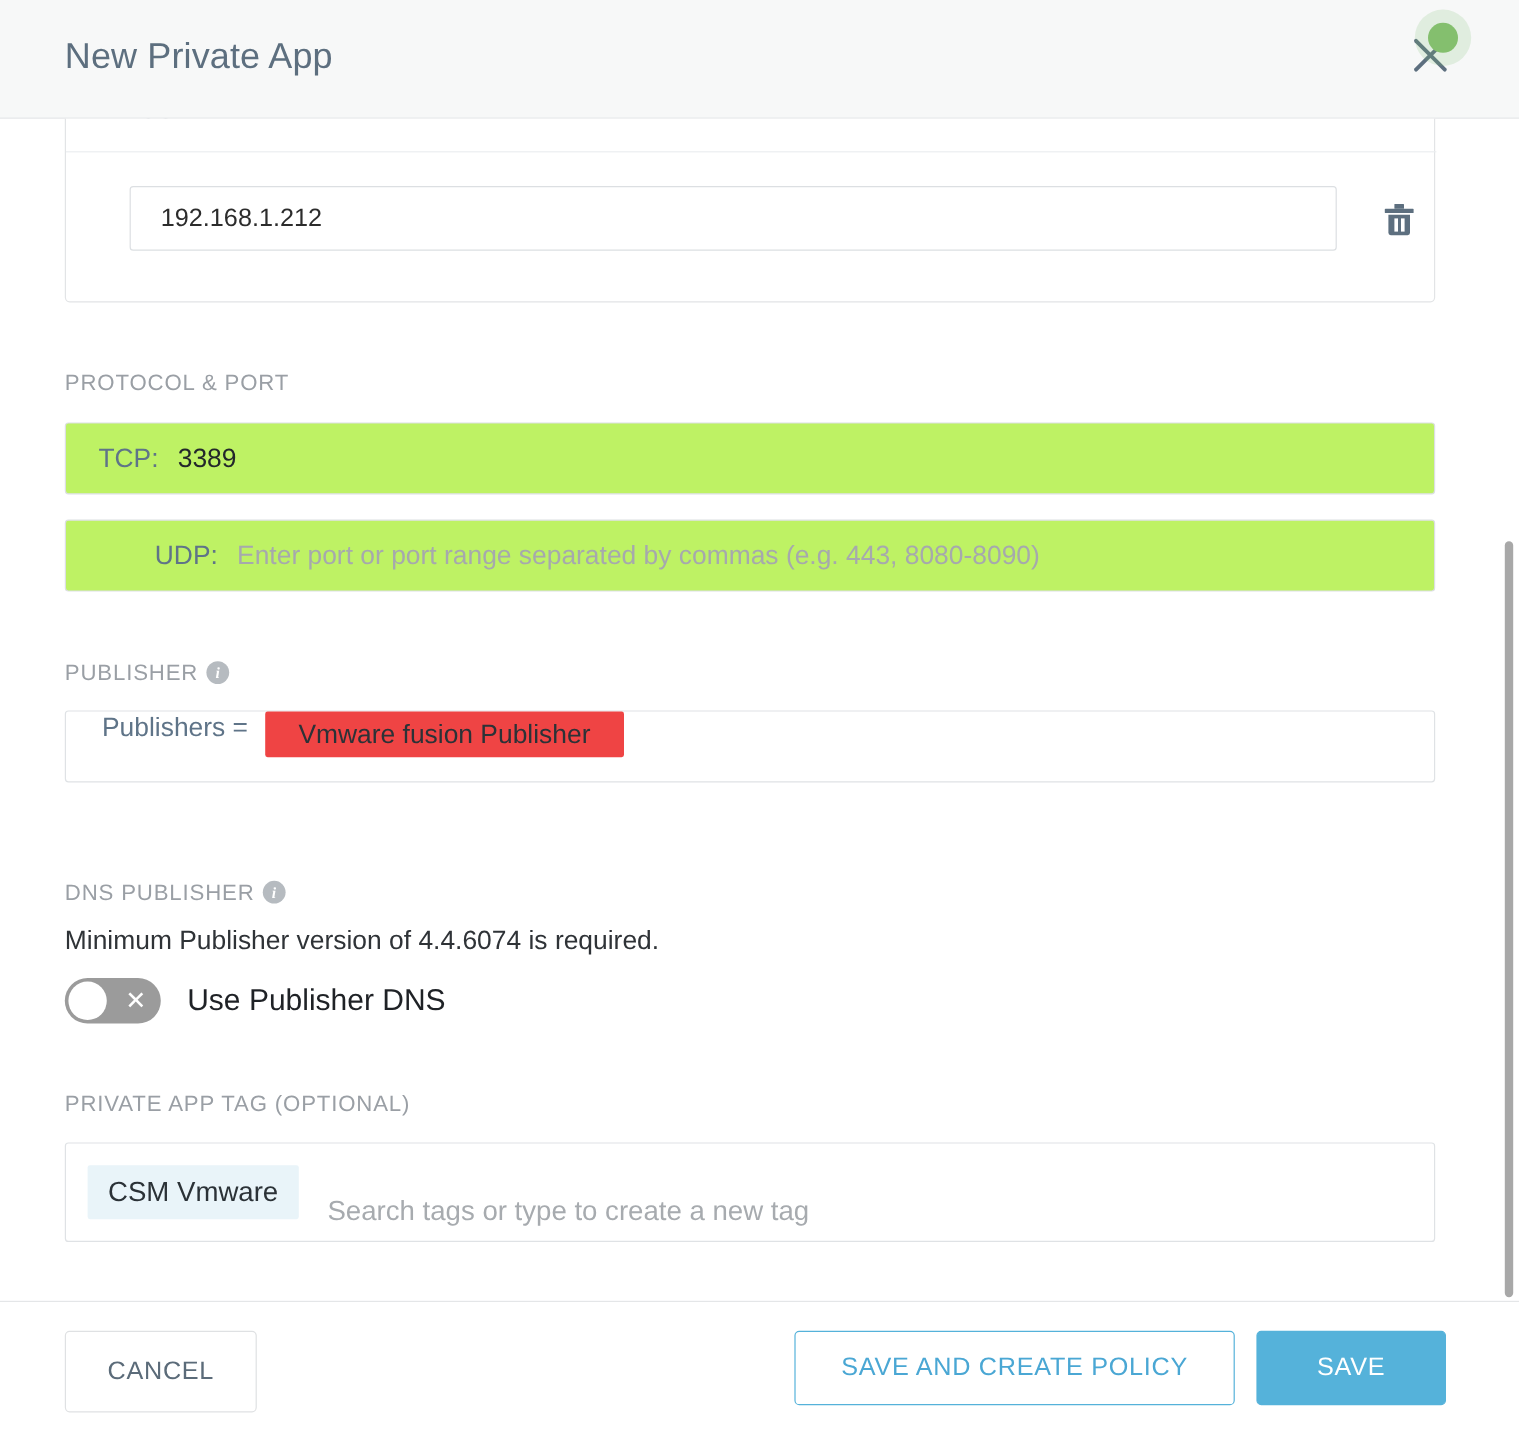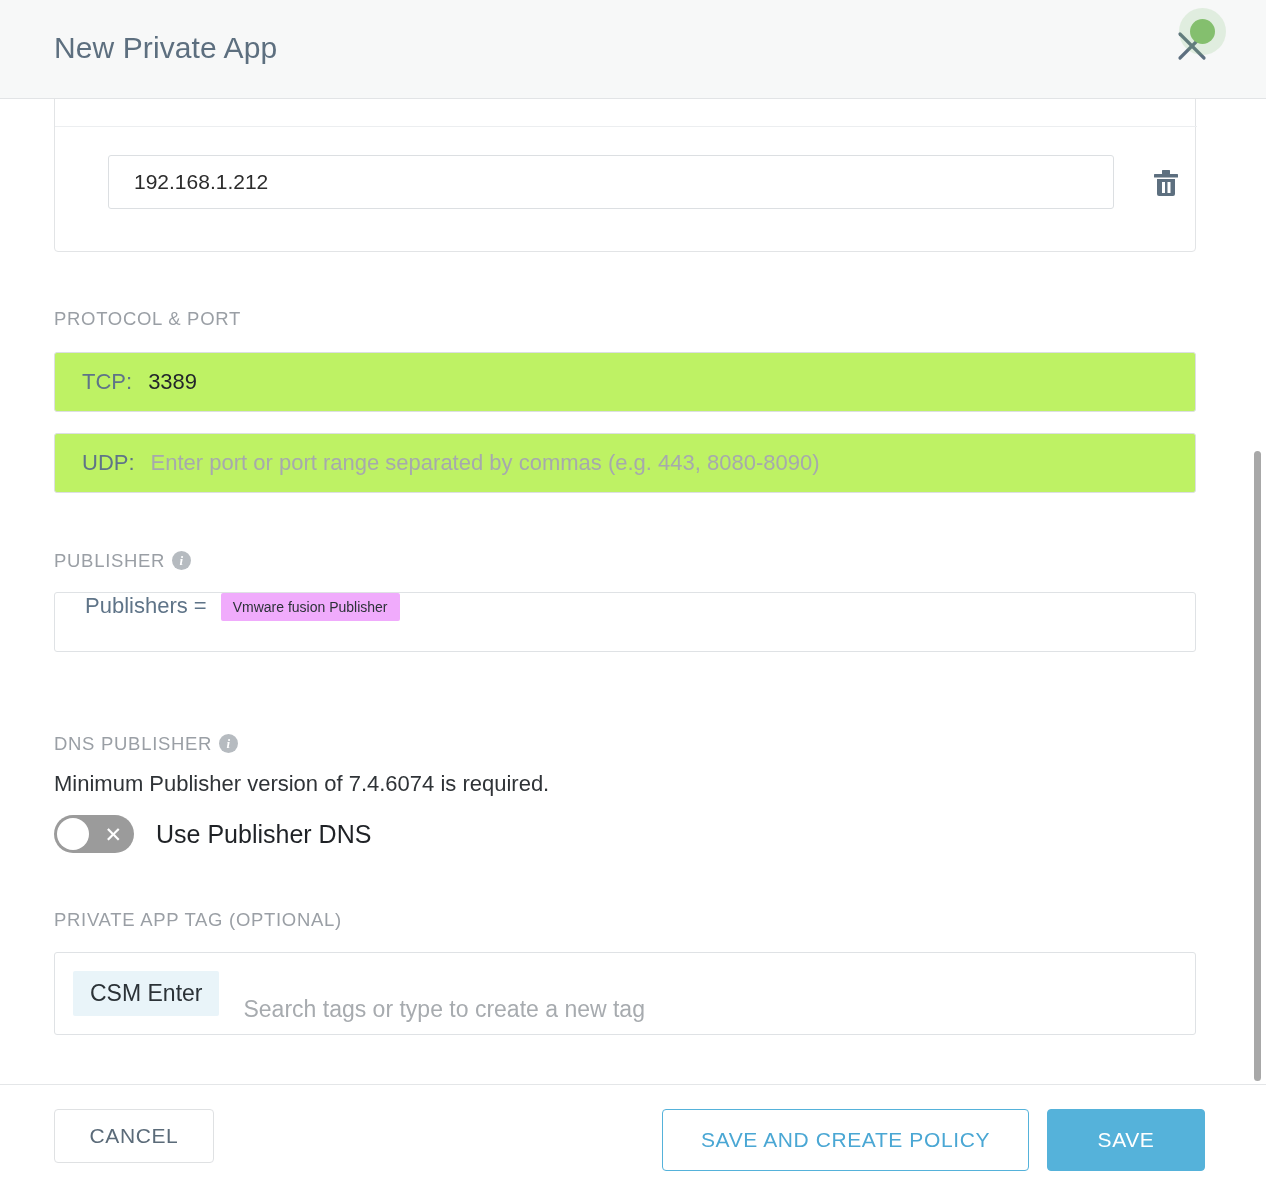--- a/index.html
+++ b/index.html
@@ -186,21 +186,21 @@
     left: 54px;
     width: 1142px;
     height: 60px;
     border: 1px solid #dcdfe2;
     border-radius: 3px;
     background: #bef264;
     display: flex;
     align-items: center;
   }
   .port-tcp { top: 253px; }
-  .port-udp { top: 334px; }
+  .port-udp { top: 334px; padding-left: 47px; }
   .port-proto {
     margin-left: 27px;
     font-size: 22px;
     color: #5f7488;
   }
   .port-value {
     margin-left: 14px;
     font-size: 22px;
     color: #23272b;
     border: none;
@@ -224,24 +224,24 @@
     display: flex;
     align-items: flex-start;
   }
   .pub-prefix {
     margin-left: 30px;
     font-size: 22px;
     color: #5f7488;
   }
   .chip {
     margin-left: 14px;
-    background: #f0abfc;
+    background: #ef4444;
     color: #2b3237;
-    font-size: 14px;
-    padding: 6px 12px;
+    font-size: 22px;
+    padding: 6px 28px;
     border-radius: 2px;
     white-space: nowrap;
   }
 
   
   .dns-label { left: 54px; top: 634px; }
   .dns-note {
     position: absolute;
     left: 54px; top: 672px;
     font-size: 22px;
@@ -330,21 +330,21 @@
   .btn {
     position: absolute;
     font-family: "Liberation Sans", sans-serif;
     cursor: pointer;
     border-radius: 4px;
     letter-spacing: 0.6px;
     white-space: nowrap;
   }
   .btn-cancel {
     left: 54px; top: 24px;
-    width: 160px; height: 54px;
+    width: 160px; height: 68px;
     background: #ffffff;
     border: 1px solid #dfe1e3;
     color: #5b6b79;
     font-size: 21px;
   }
   .btn-policy {
     left: 662px; top: 24px;
     width: 367px; height: 62px;
     background: #ffffff;
     border: 1px solid #55b2da;
@@ -412,32 +412,32 @@
         <span>PUBLISHER</span><span class="info-icon">i</span>
       </div>
       <div class="pub-box">
         <span class="pub-prefix">Publishers =</span>
         <span class="chip">Vmware fusion Publisher</span>
       </div>
 
       <div class="sec-label dns-label">
         <span>DNS PUBLISHER</span><span class="info-icon">i</span>
       </div>
-      <div class="dns-note">Minimum Publisher version of 7.4.6074 is required.</div>
+      <div class="dns-note">Minimum Publisher version of 4.4.6074 is required.</div>
       <div class="dns-toggle-row">
         <div class="toggle">
           <div class="knob"></div>
           <div class="mark">✕</div>
         </div>
         <div class="toggle-text">Use Publisher DNS</div>
       </div>
 
       <div class="sec-label tag-label">PRIVATE APP TAG (OPTIONAL)</div>
       <div class="tag-box">
-        <span class="tag-chip">CSM Enter</span>
+        <span class="tag-chip">CSM Vmware</span>
         <input class="tag-input" type="text" placeholder="Search tags or type to create a new tag" style="">
       </div>
 
     </div>
 
     <div class="scrollbar-track">
       <div class="scrollbar-thumb"></div>
     </div>
   </div>
 

